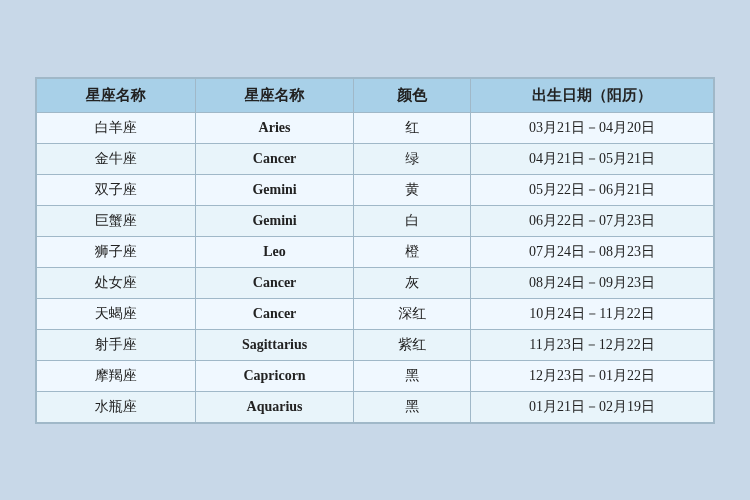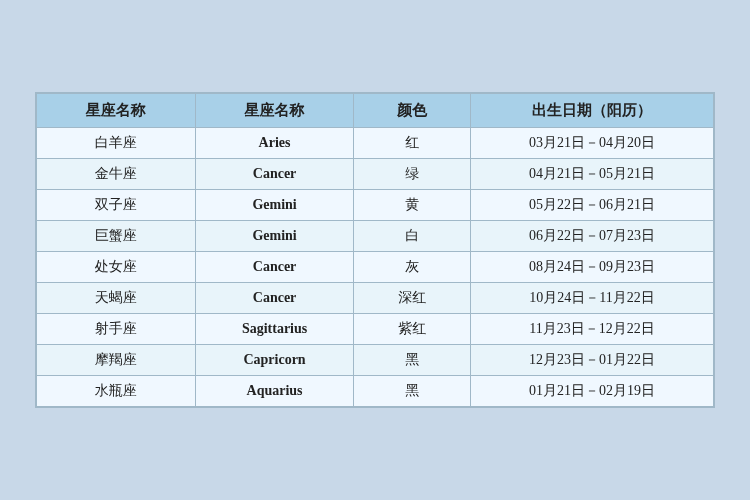--- a/index.html
+++ b/index.html
@@ -99,20 +99,26 @@
           <td>黄</td>
           <td>05月22日－06月21日</td>
         </tr>
         <tr>
           <td>巨蟹座</td>
           <td>Gemini</td>
           <td>白</td>
           <td>06月22日－07月23日</td>
         </tr>
         <tr>
+          <td>狮子座</td>
+          <td>Leo</td>
+          <td>橙</td>
+          <td>07月24日－08月23日</td>
+        </tr>
+        <tr>
           <td>处女座</td>
           <td>Cancer</td>
           <td>灰</td>
           <td>08月24日－09月23日</td>
         </tr>
         <tr>
           <td>天蝎座</td>
           <td>Cancer</td>
           <td>深红</td>
           <td>10月24日－11月22日</td>

